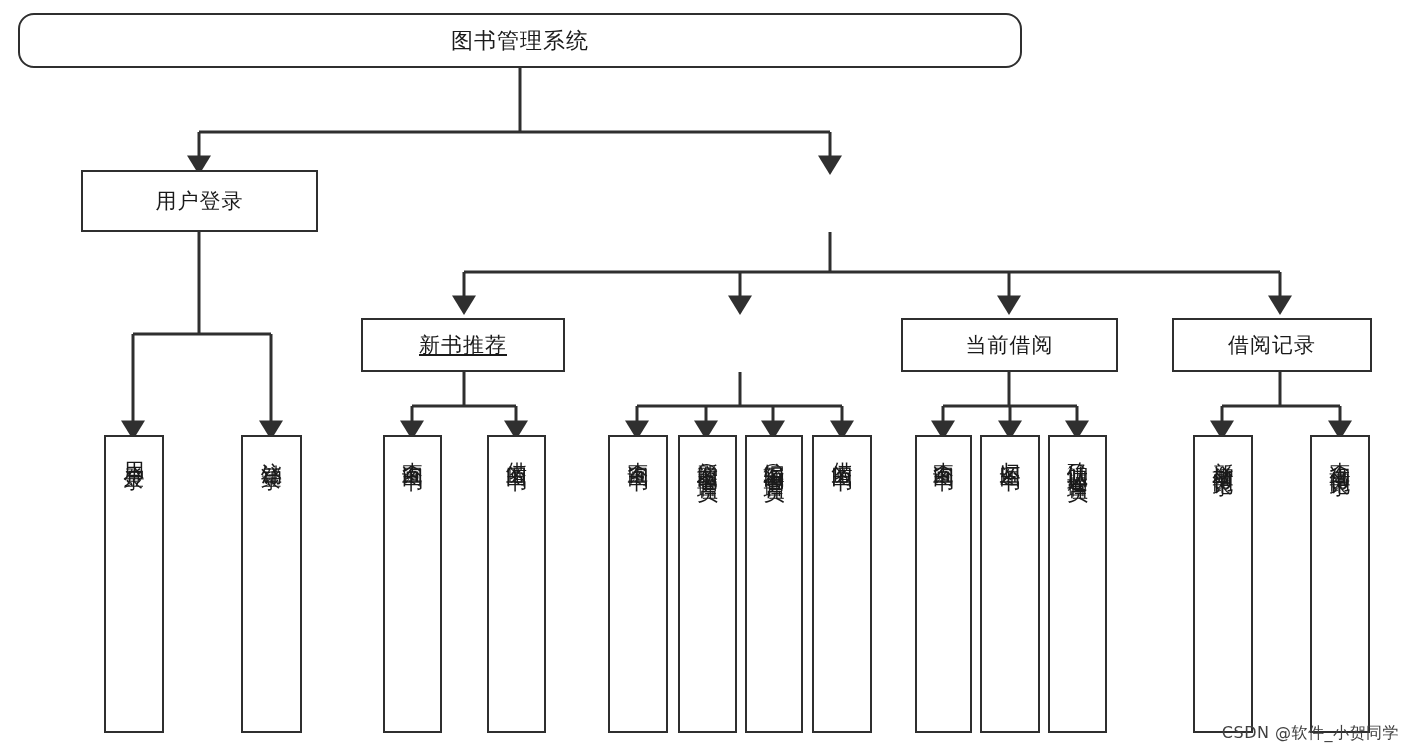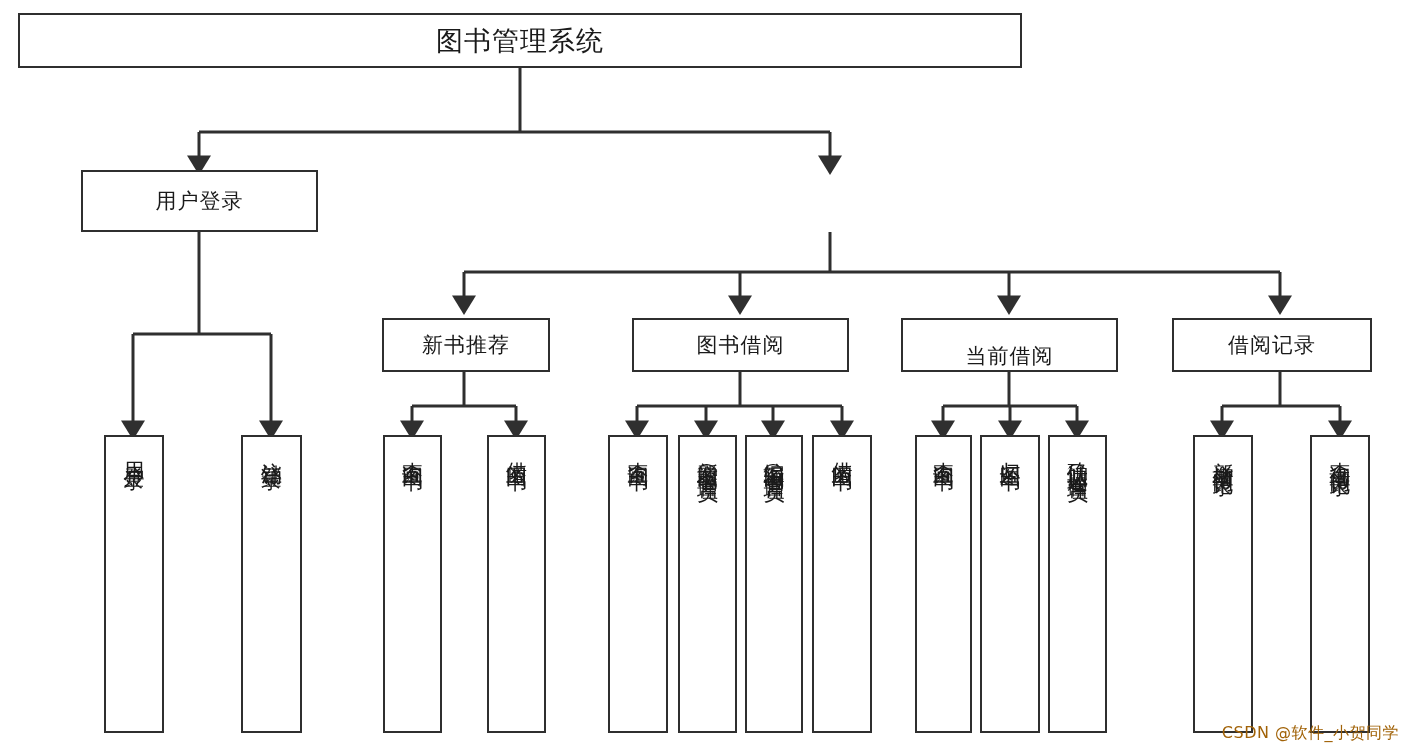--- a/index.html
+++ b/index.html
@@ -48,28 +48,29 @@
     padding-top: 8px;
   }
   .node.vertical .vtext {
     writing-mode: vertical-rl;
     text-orientation: upright;
     letter-spacing: 3px;
     line-height: 1.05;
     white-space: nowrap;
   }
   .node.root {
-    font-size: 27px;
+    font-size: 22px;
+    border-radius: 16px;
   }
   #watermark {
     position: absolute;
     right: 6px;
     bottom: 3px;
     font-size: 16px;
-    color: #a16207;
+    color: #404040;
     letter-spacing: 0.5px;
     z-index: 5;
     white-space: nowrap;
   }
 </style>
 </head>
 <body>
 
 <div id="diagram-root">
 
@@ -124,27 +125,24 @@
   </svg>
 
   <div class="node horizontal root" style="left:18px; top:13px; width:1004px; height:55px;">
     <span>图书管理系统</span>
   </div>
 
   <div class="node horizontal" style="left:81px; top:170px; width:237px; height:62px;">
     <span>用户登录</span>
   </div>
 
-  <div class="node horizontal" style="left:382px; top:318px; width:168px; height:54px;">
+  <div class="node horizontal" style="left:361px; top:318px; width:204px; height:54px;text-decoration:underline;">
     <span>新书推荐</span>
   </div>
-  <div class="node horizontal" style="left:632px; top:318px; width:217px; height:54px;">
-    <span>图书借阅</span>
-  </div>
-  <div class="node horizontal" style="left:901px; top:318px; width:217px; height:54px;align-items:flex-end;">
+  <div class="node horizontal" style="left:901px; top:318px; width:217px; height:54px;">
     <span>当前借阅</span>
   </div>
   <div class="node horizontal" style="left:1172px; top:318px; width:200px; height:54px;">
     <span>借阅记录</span>
   </div>
 
   <div class="node vertical" style="left:104px; top:435px; width:60px; height:298px;">
     <span class="vtext">用户登录</span>
   </div>
   <div class="node vertical" style="left:241px; top:435px; width:61px; height:298px;">

